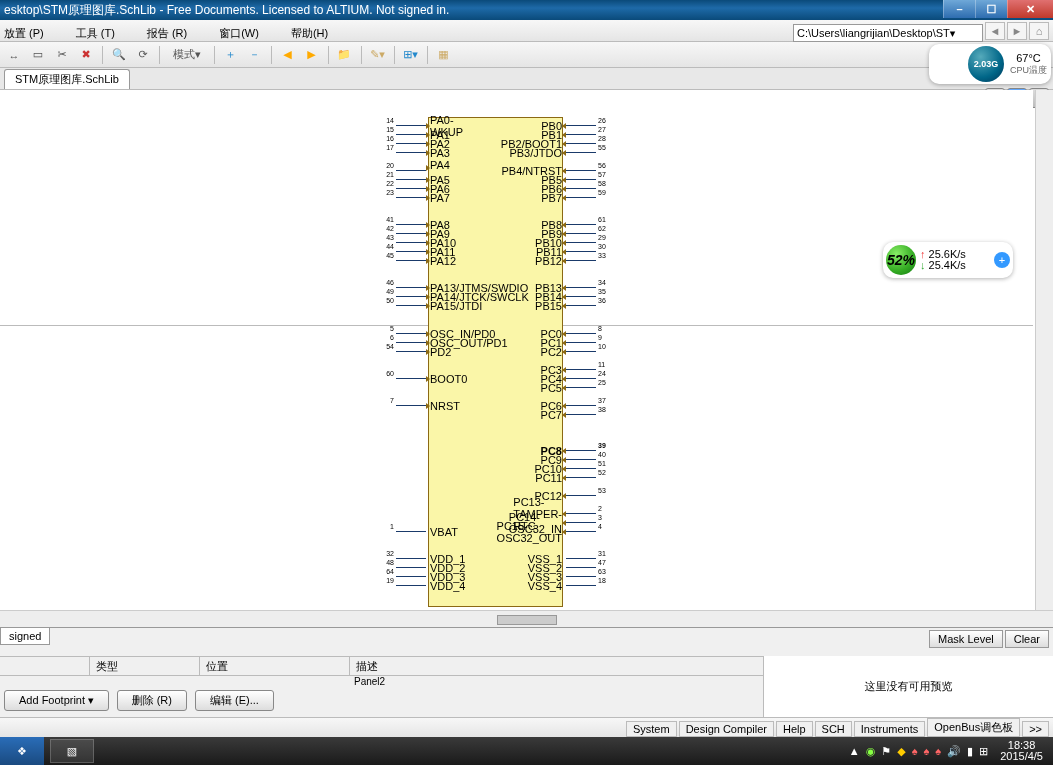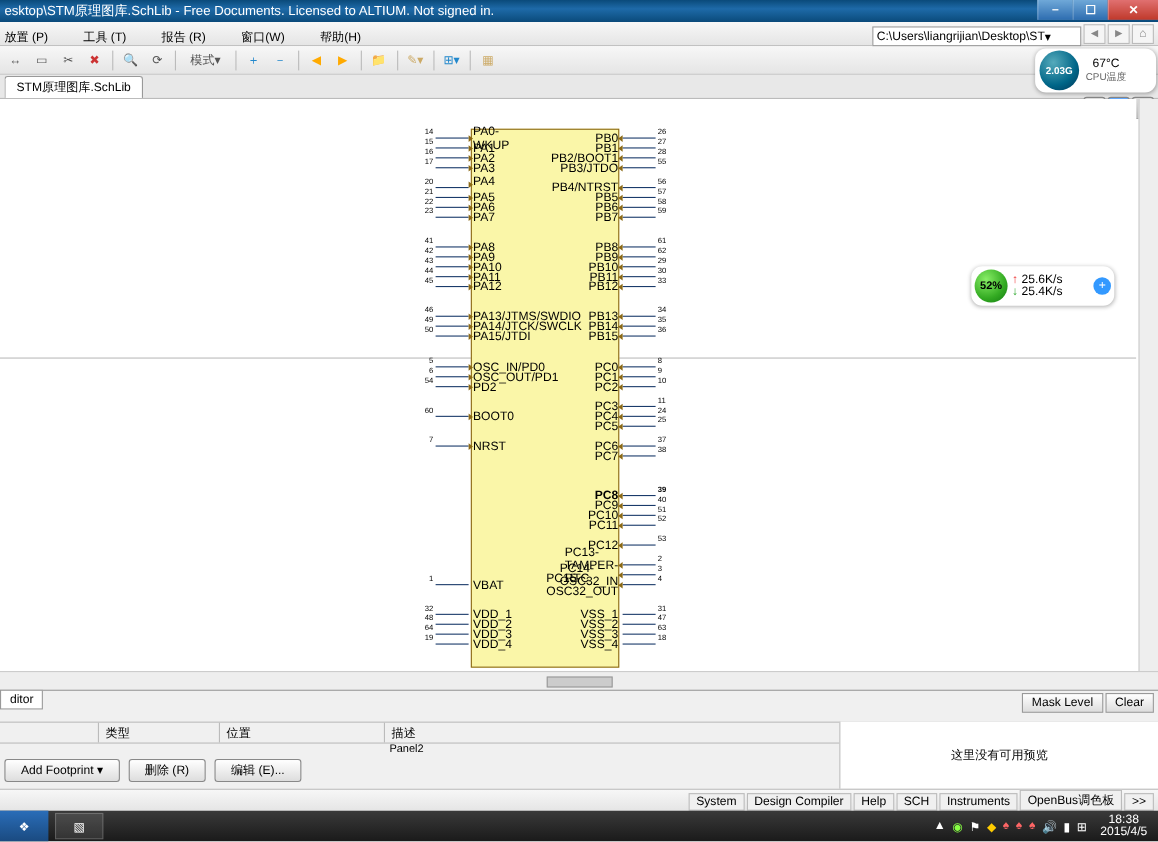--- a/index.html
+++ b/index.html
@@ -43,25 +43,25 @@
 .bp-btns button{padding:2px 14px;background:linear-gradient(#fff,#ddd);border:1px solid #888;border-radius:3px;}
 .preview{position:absolute;right:0;top:28px;bottom:0;width:290px;background:#fff;border-left:1px solid #bbb;display:flex;align-items:center;justify-content:center;}
 .statusbar{position:absolute;left:0;right:0;bottom:28px;height:20px;background:linear-gradient(#f7f7f7,#e5e5e5);border-top:1px solid #bbb;display:flex;justify-content:flex-end;align-items:flex-end;padding:0 4px;gap:2px;}
 .statusbar span{border:1px solid #bbb;padding:1px 6px;background:#f0f0f0;}
 .taskbar{position:absolute;left:0;right:0;bottom:0;height:28px;background:linear-gradient(#3a3a3a,#1a1a1a);display:flex;align-items:center;color:#fff;}
 .start{width:44px;height:28px;display:flex;align-items:center;justify-content:center;background:linear-gradient(#2a6db8,#1a4a80);margin-right:4px;}
 .task{width:44px;height:24px;margin:0 2px;background:rgba(255,255,255,.1);border:1px solid rgba(255,255,255,.2);display:flex;align-items:center;justify-content:center;}
 .tray{margin-left:auto;display:flex;align-items:center;gap:6px;padding:0 4px;}
 .clock{text-align:center;font-size:10px;line-height:11px;padding:0 6px;}
 .gadget{position:absolute;background:#fff;border-radius:10px;box-shadow:0 1px 4px rgba(0,0,0,.3);display:flex;align-items:center;}
-.gadget.cpu{right:2px;top:44px;width:110px;height:40px;padding:4px;}
+.gadget.cpu{right:2px;top:44px;width:122px;height:40px;padding:4px;justify-content:flex-end;}
 .circle{width:36px;height:36px;border-radius:50%;display:flex;align-items:center;justify-content:center;font-size:9px;color:#fff;font-weight:bold;}
 .gadget.cpu .circle{background:radial-gradient(circle at 35% 30%,#5ab,#068 60%,#035);}
 .gadget.net{right:40px;top:242px;width:130px;height:36px;padding:3px;}
-.gadget.net .circle{width:30px;height:30px;background:radial-gradient(circle at 35% 30%,#8e6,#3a2 60%,#171);font-size:10px;color:#000;}
+.gadget.net .circle{width:30px;height:30px;background:radial-gradient(circle at 35% 30%,#8e6,#3a2 60%,#171);font-size:14px;color:#000;font-style:italic;}
 .netstats{font-size:9px;line-height:11px;margin-left:4px;}
 .smallbar{position:absolute;right:4px;top:88px;display:flex;gap:2px;}
 .smallbar div{width:20px;height:20px;background:linear-gradient(#ddd,#bbb);border:1px solid #888;border-radius:3px;display:flex;align-items:center;justify-content:center;}
 .arrowbtns{position:absolute;right:4px;top:22px;display:flex;gap:2px;}
 .arrowbtns div{width:20px;height:18px;border:1px solid #bbb;background:#f5f5f5;display:flex;align-items:center;justify-content:center;color:#888;}
 </style>
 </head>
 <body>
 
 <div class="titlebar">
@@ -491,21 +491,21 @@
         <div class="lbl">VSS_4</div>
       </div>
     </div>
 </div>
 <div class="scroll-v"></div>
 <div class="scroll-h">
     <div class="grip"></div>
   </div>
 
 <div class="bottompanel">
- <div class="editortab">ditor</div>
+ <div class="editortab">signed</div>
  <div class="mask-clear">
   <span>Mask Level</span>
   <span>Clear</span>
  </div>
  <div class="bp-row">
   <div class="bp-cell" style="width:90px"></div>
   <div class="bp-cell" style="width:110px">类型</div>
   <div class="bp-cell" style="width:150px">位置</div>
   <div class="bp-cell" style="flex:1">描述</div>
  </div>

